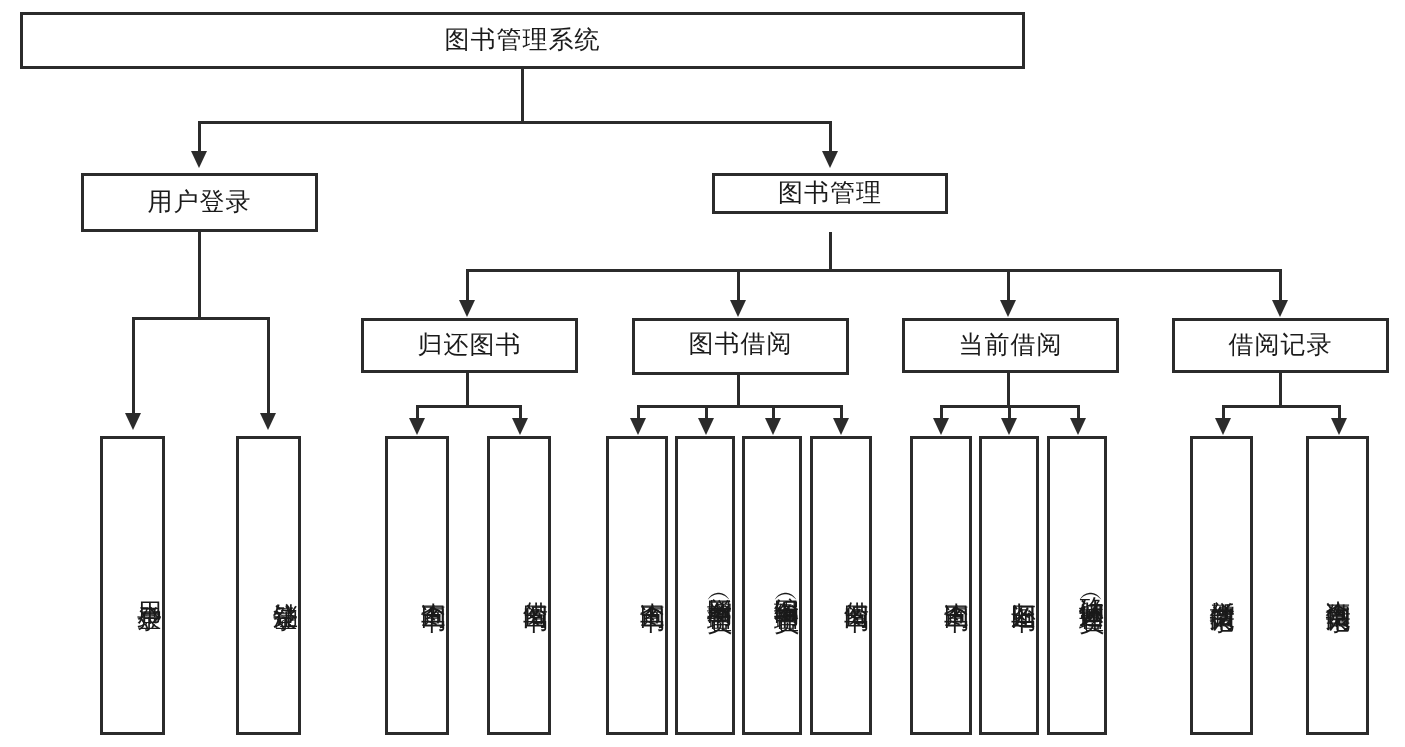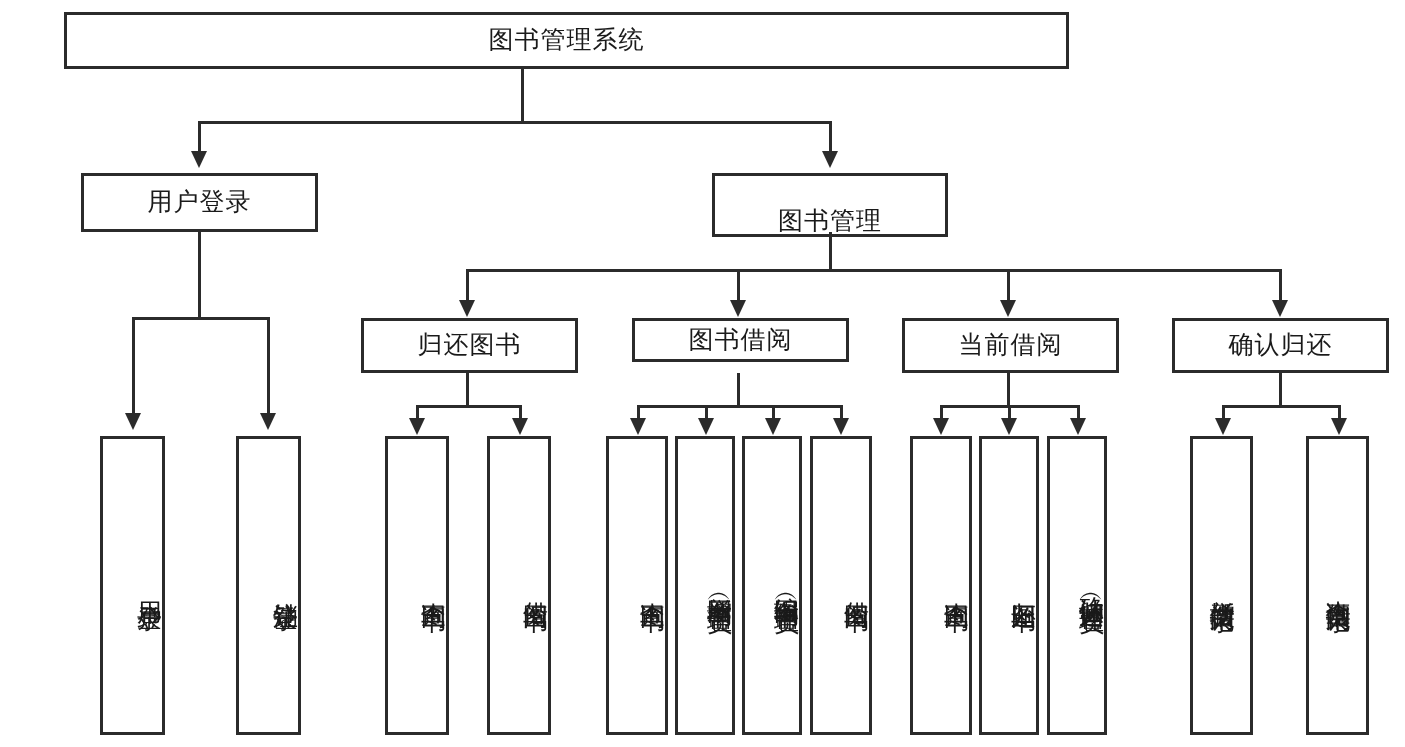--- a/index.html
+++ b/index.html
@@ -74,37 +74,37 @@
     letter-spacing: 0.5px;
     white-space: nowrap;
     font-family: "DejaVu Sans", "Liberation Sans", sans-serif;
   }
 </style>
 </head>
 <body>
 
 <div id="canvas">
 
-  <div class="node horiz" style="left:20px; top:12px; width:1005px; height:57px;margin-left:44px;">
+  <div class="node horiz" style="left:20px; top:12px; width:1005px; height:57px;">
     <span>图书管理系统</span>
   </div>
 
   <div class="edge v" style="left:521px; top:69px; height:53px;"></div>
 
   <div class="edge h" style="left:198px; top:121px; width:634px;"></div>
 
   <div class="edge v" style="left:198px; top:121px; height:32px;"></div>
   <div class="arrow" style="left:191px; top:151px;"></div>
   <div class="edge v" style="left:829px; top:121px; height:32px;"></div>
   <div class="arrow" style="left:822px; top:151px;"></div>
 
   <div class="node horiz" style="left:81px; top:173px; width:237px; height:59px;">
     <span>用户登录</span>
   </div>
-  <div class="node horiz" style="left:712px; top:173px; width:236px; height:64px;align-items:flex-end;">
+  <div class="node horiz" style="left:712px; top:173px; width:236px; height:41px;">
     <span>图书管理</span>
   </div>
 
   <div class="edge v" style="left:198px; top:232px; height:86px;"></div>
   <div class="edge h" style="left:132px; top:317px; width:138px;"></div>
   <div class="edge v" style="left:132px; top:317px; height:98px;"></div>
   <div class="arrow" style="left:125px; top:413px;"></div>
   <div class="edge v" style="left:267px; top:317px; height:98px;"></div>
   <div class="arrow" style="left:260px; top:413px;"></div>
 
@@ -115,28 +115,28 @@
   <div class="edge v" style="left:737px; top:269px; height:34px;"></div>
   <div class="arrow" style="left:730px; top:300px;"></div>
   <div class="edge v" style="left:1007px; top:269px; height:34px;"></div>
   <div class="arrow" style="left:1000px; top:300px;"></div>
   <div class="edge v" style="left:1279px; top:269px; height:34px;"></div>
   <div class="arrow" style="left:1272px; top:300px;"></div>
 
   <div class="node horiz" style="left:361px; top:318px; width:217px; height:55px;">
     <span>归还图书</span>
   </div>
-  <div class="node horiz" style="left:632px; top:318px; width:217px; height:44px;">
+  <div class="node horiz" style="left:632px; top:318px; width:217px; height:57px;font-family:Liberation Mono, monospace;">
     <span>图书借阅</span>
   </div>
   <div class="node horiz" style="left:902px; top:318px; width:217px; height:55px;justify-content:center;">
     <span>当前借阅</span>
   </div>
   <div class="node horiz" style="left:1172px; top:318px; width:217px; height:55px;">
-    <span>确认归还</span>
+    <span>借阅记录</span>
   </div>
 
   <div class="edge v" style="left:466px; top:373px; height:35px;"></div>
   <div class="edge h" style="left:416px; top:405px; width:106px;"></div>
   <div class="edge v" style="left:416px; top:405px; height:18px;"></div>
   <div class="arrow" style="left:409px; top:418px;"></div>
   <div class="edge v" style="left:519px; top:405px; height:18px;"></div>
   <div class="arrow" style="left:512px; top:418px;"></div>
 
   <div class="edge v" style="left:737px; top:373px; height:35px;"></div>

